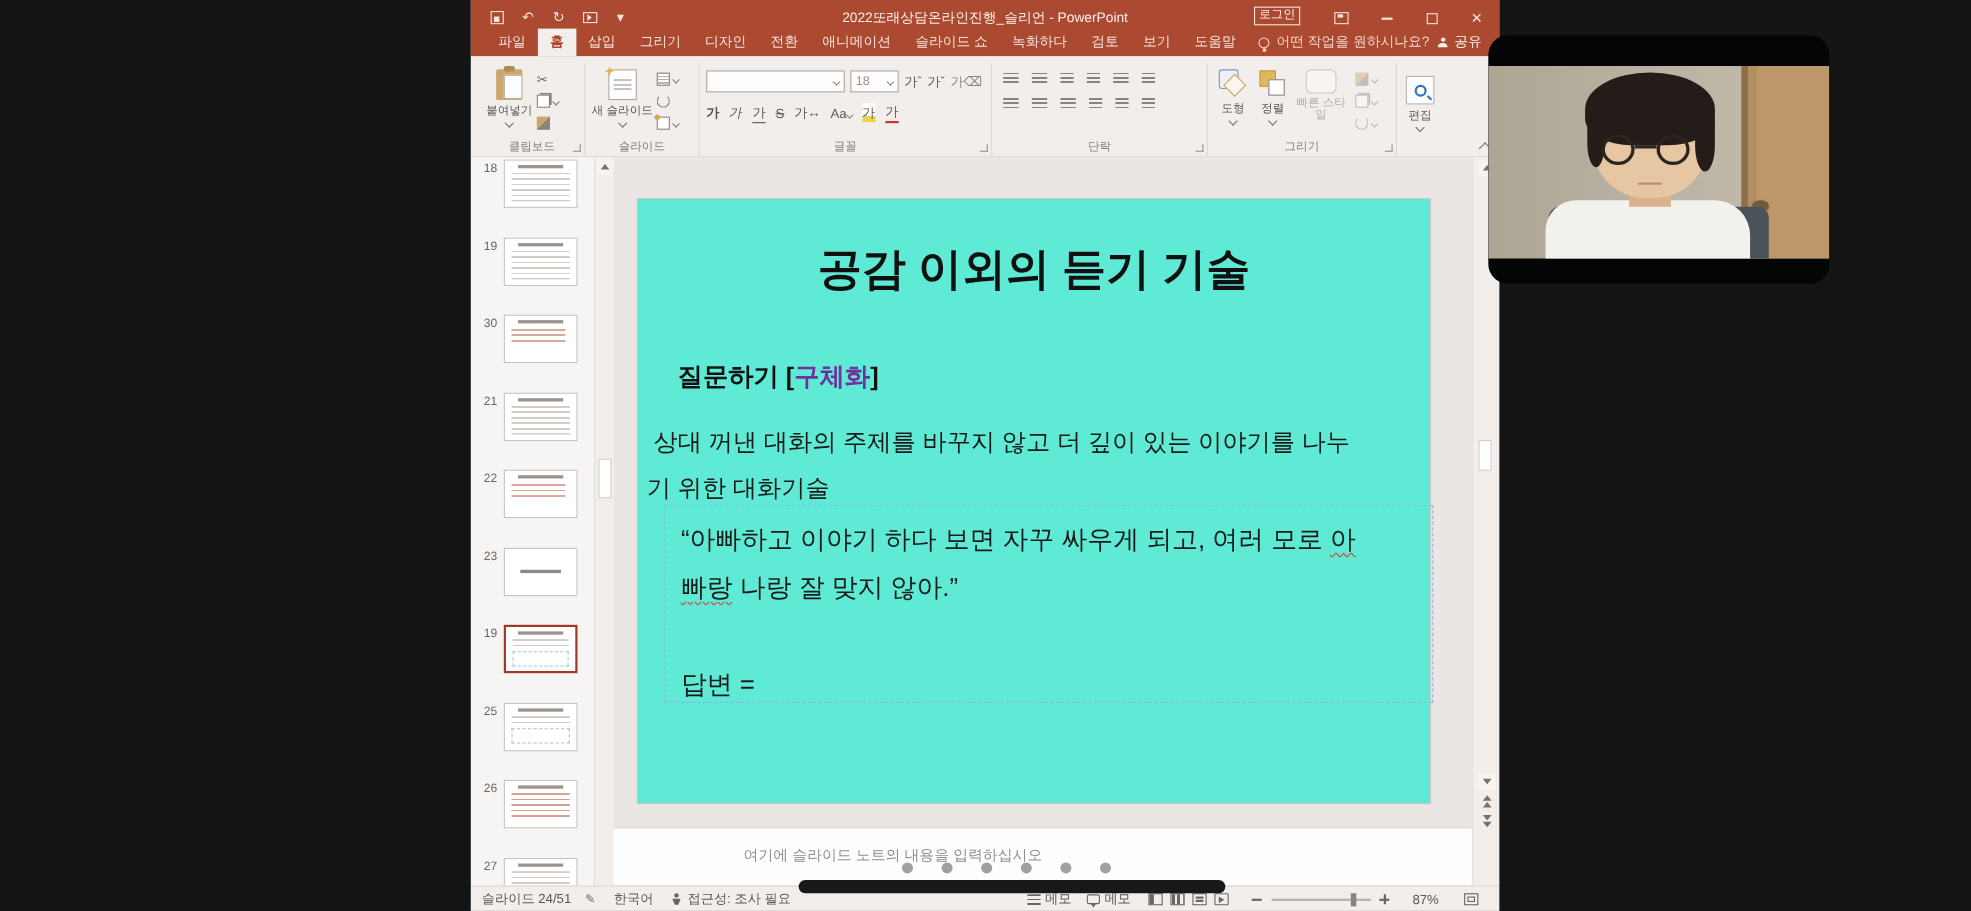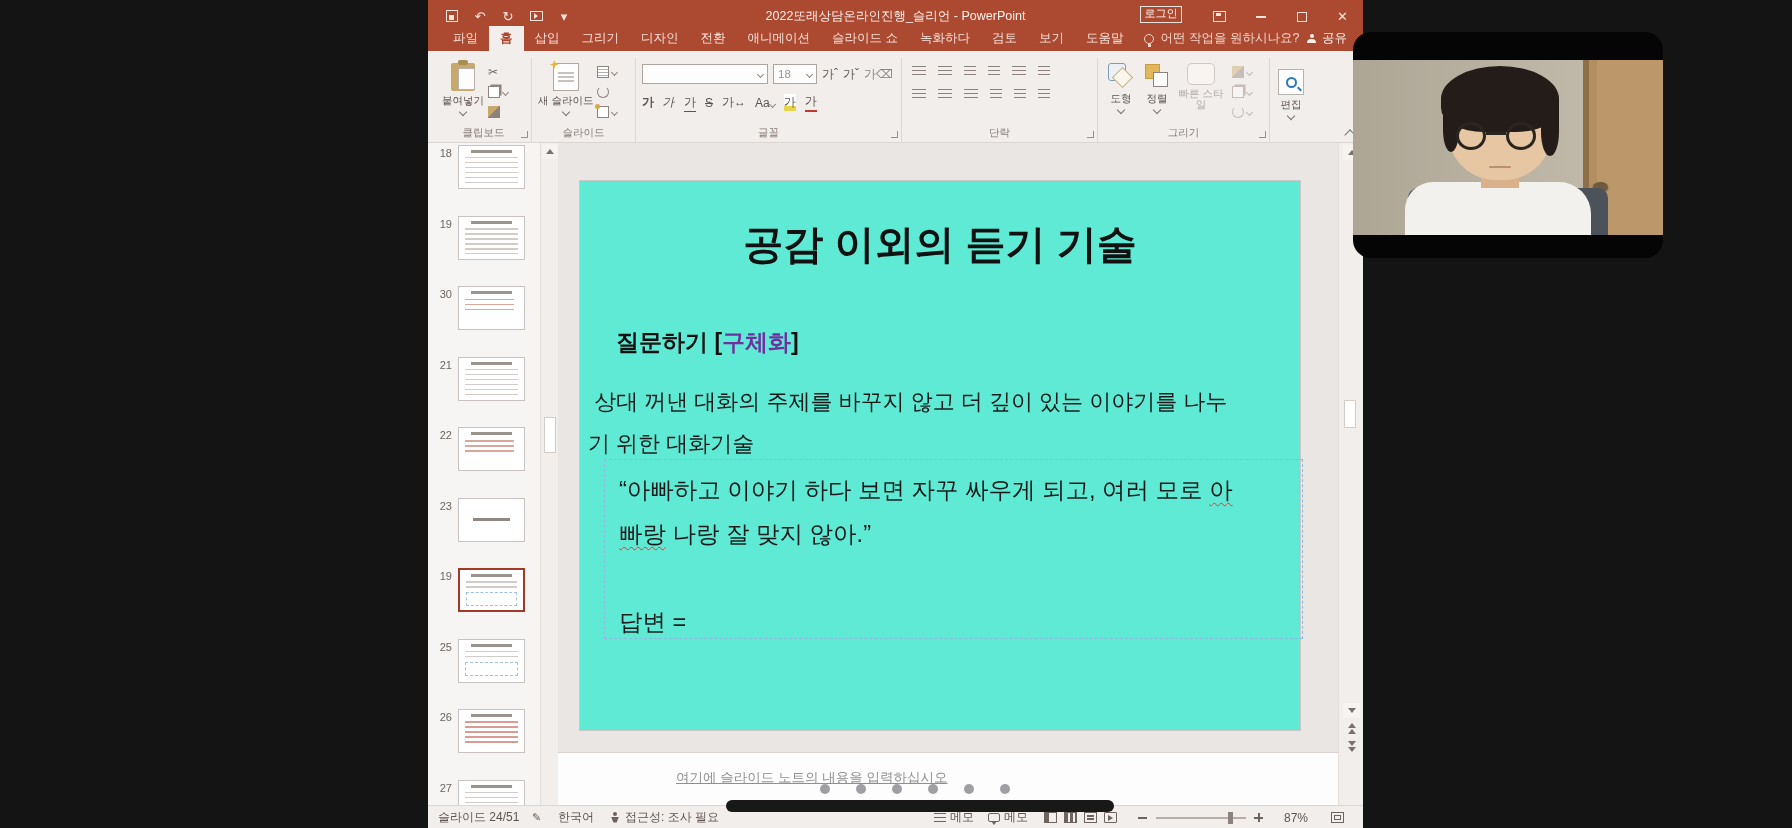--- a/index.html
+++ b/index.html
@@ -121,21 +121,21 @@
   .qbox{position:absolute;left:24px;top:278px;width:699px;height:180px;border:1.5px dashed #8FB9DE;padding:8px 14px;font-size:23.5px;line-height:44px;color:#1A1A1A;overflow:hidden;white-space:pre-wrap;}
   .sp{text-decoration:underline;text-decoration-style:wavy;text-decoration-color:#DC3C3C;text-decoration-thickness:1px;text-underline-offset:4px;}
 
   
   .sscroll{position:absolute;right:0;top:143px;bottom:23px;width:25px;background:var(--track);border-left:1px solid #E3DEDA;}
   .sscroll .sbtnbox{left:4px;width:17px;}
   .dblchev{position:absolute;left:6px;width:13px;height:13px;display:flex;flex-direction:column;align-items:center;gap:1px;}
 
   
   .notes{position:absolute;left:130px;right:25px;top:752px;height:53px;background:#FDFDFD;border-top:1px solid #D8D3D0;}
-  .notes .ph{position:absolute;left:118px;top:16px;font-size:13.5px;color:#8F8F8F;text-decoration:underline;}
+  .notes .ph{position:absolute;left:118px;top:16px;font-size:13.5px;color:#8F8F8F;}
 
   
   .statusbar{position:absolute;left:0;bottom:0;width:100%;height:23px;background:var(--ribbon-bg);border-top:1px solid #DCD6D3;font-size:12px;color:#5E5550;}
   .sb{position:absolute;top:0;height:23px;display:flex;align-items:center;white-space:nowrap;}
   .pen{font-size:11px;color:#6E645F;}
   .acc-person{width:10px;height:11px;position:relative;margin-right:5px;}
   .acc-person:before{content:"";position:absolute;left:3px;top:0;width:4px;height:4px;border-radius:50%;background:#6E645F;}
   .acc-person:after{content:"";position:absolute;left:1px;top:4.5px;width:8px;height:6px;background:#6E645F;clip-path:polygon(0 0,100% 0,70% 100%,30% 100%);}
   .memo-lines{width:12px;height:10px;background:repeating-linear-gradient(#6E645F 0 1.5px,transparent 1.5px 4px);margin-right:4px;}
   .memo-bubble{width:12px;height:9px;border:1.2px solid #6E645F;border-radius:2px;position:relative;margin-right:4px;}

